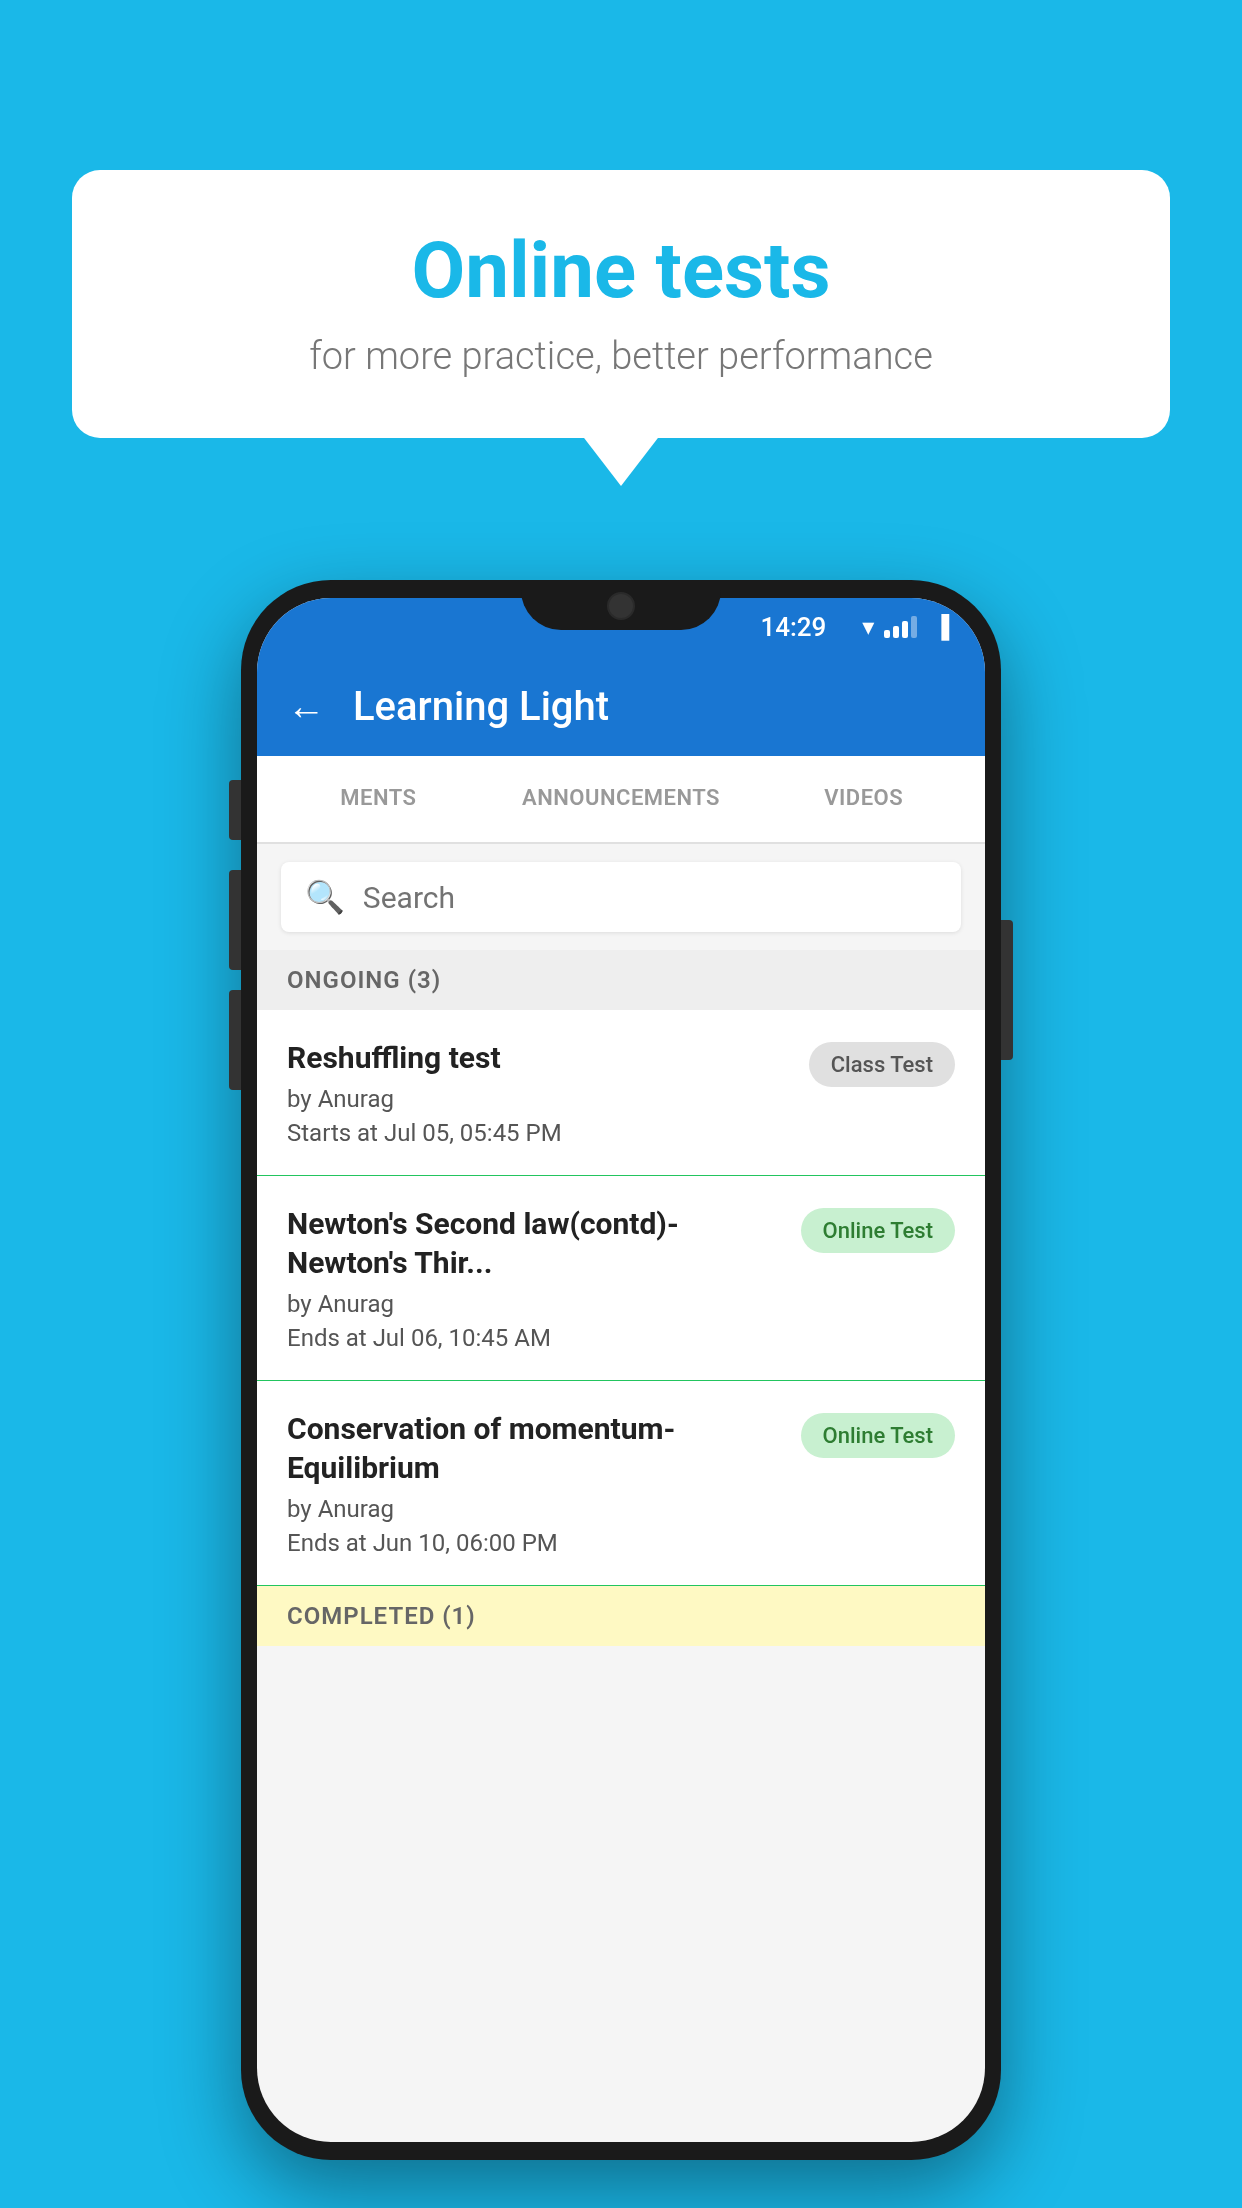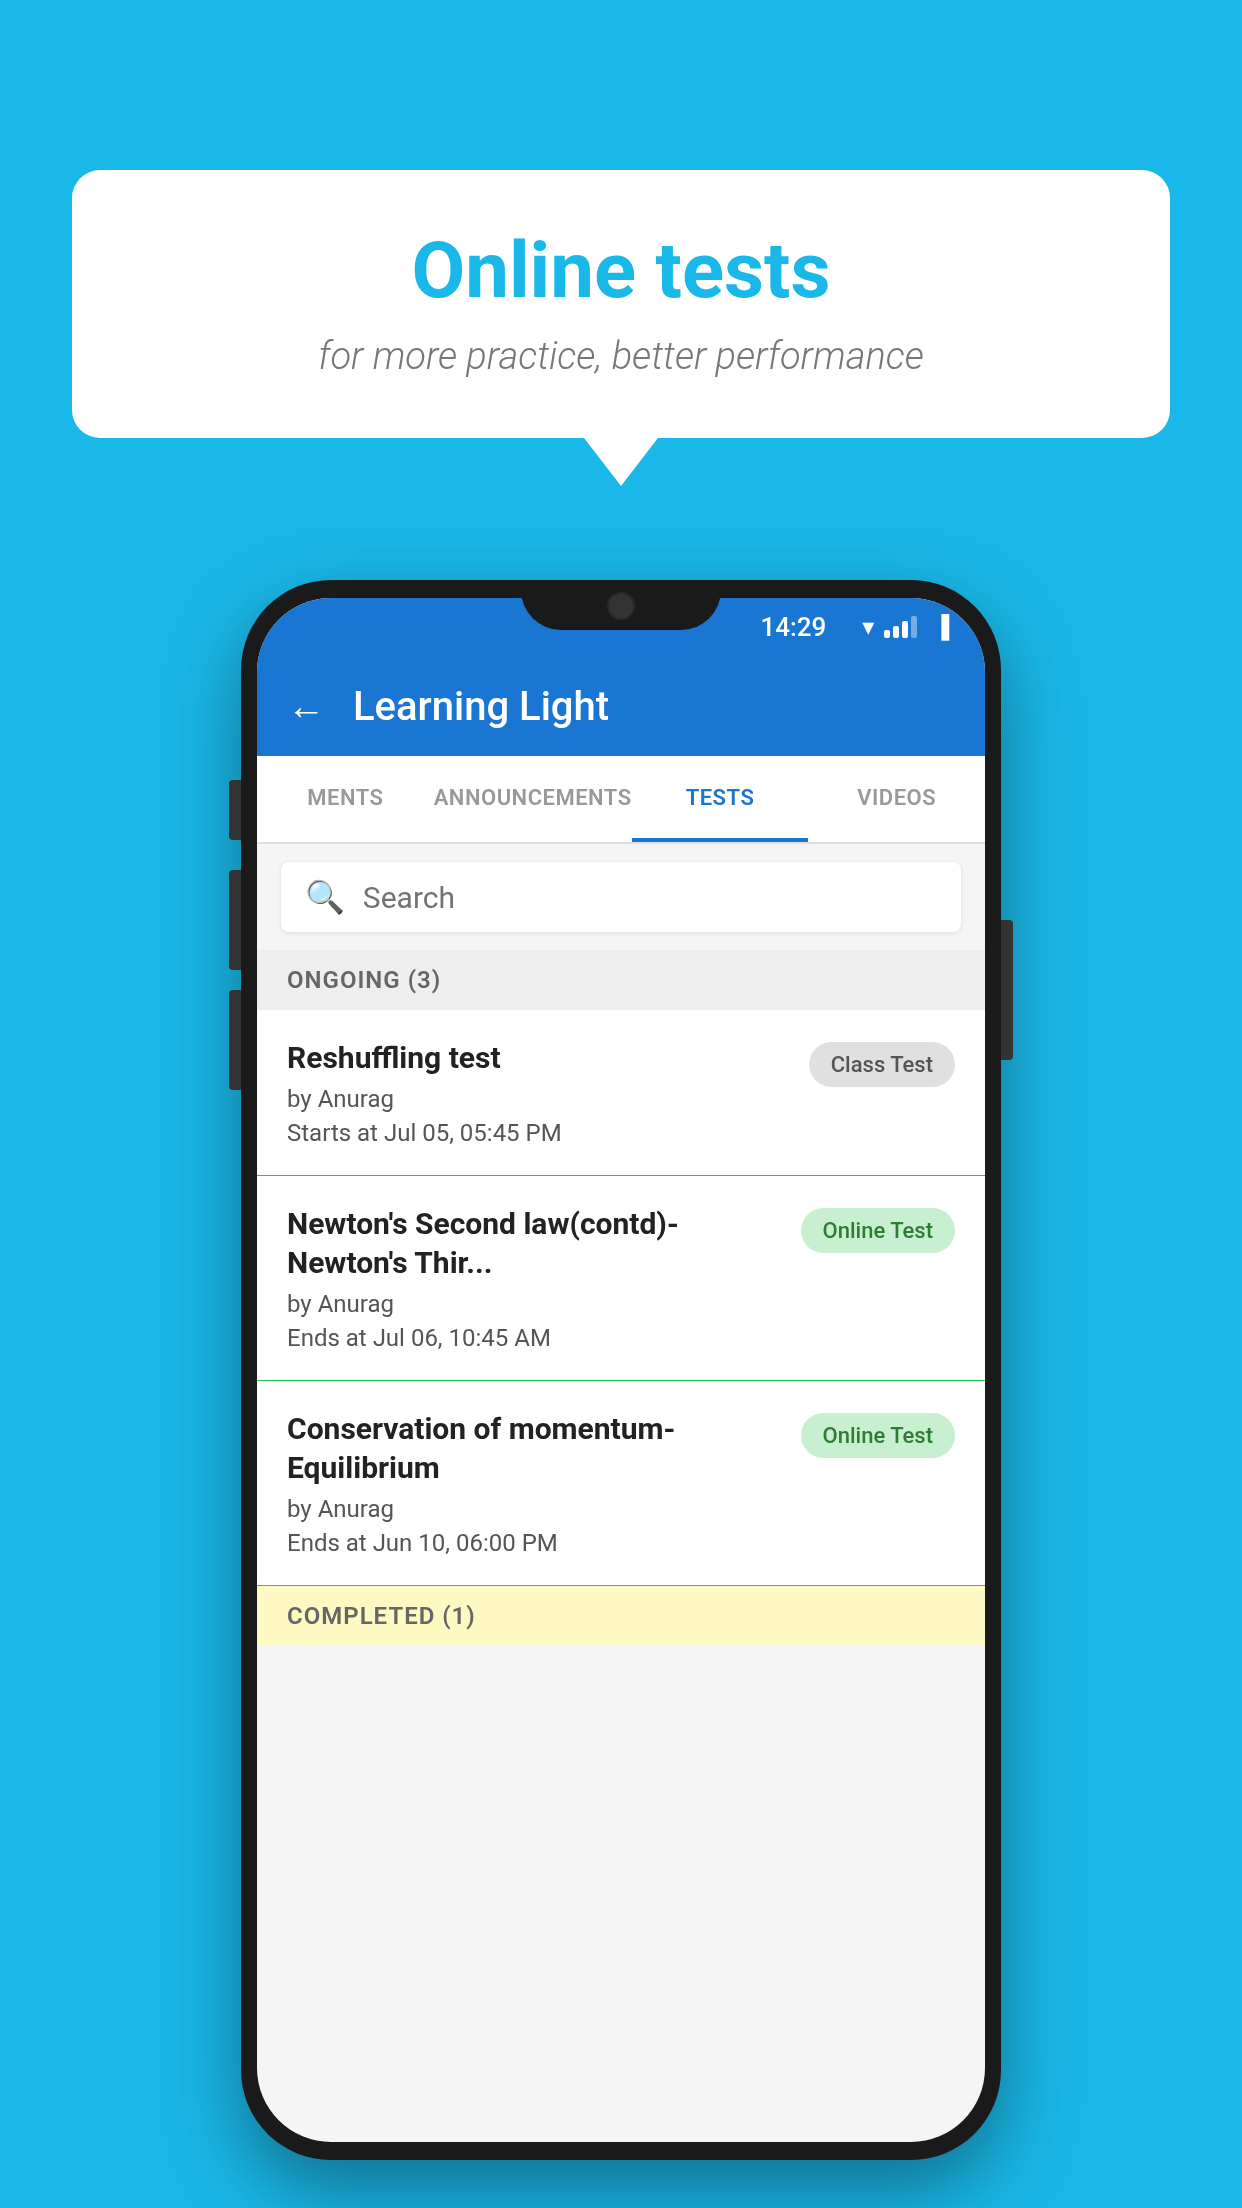--- a/index.html
+++ b/index.html
@@ -39,21 +39,20 @@
     .bubble-title {
       font-size: 78px;
       color: #1ab8e8;
       font-weight: 700;
       margin-bottom: 18px;
     }
     .bubble-subtitle {
       font-size: 38px;
       color: #777;
       font-weight: 300;
-      font-style: italic;
     }
 
     
     .phone-container {
       position: absolute;
       top: 580px;
       left: 50%;
       transform: translateX(-50%);
       width: 760px;
       height: 1580px;
@@ -381,23 +380,20 @@
         <span class="app-title">Learning Light</span>
       </div>
 
       <div class="tab-bar">
         <div class="tab-item">
           <span>MENTS</span>
         </div>
         <div class="tab-item">
           <span>ANNOUNCEMENTS</span>
         </div>
-        <div class="tab-item active">
-          <span>TESTS</span>
-        </div>
         <div class="tab-item">
           <span>VIDEOS</span>
         </div>
       </div>
 
       <div class="search-bar-container">
         <div class="search-bar">
           <span class="search-icon-svg">🔍</span>
           <span class="search-placeholder">Search</span>
         </div>

